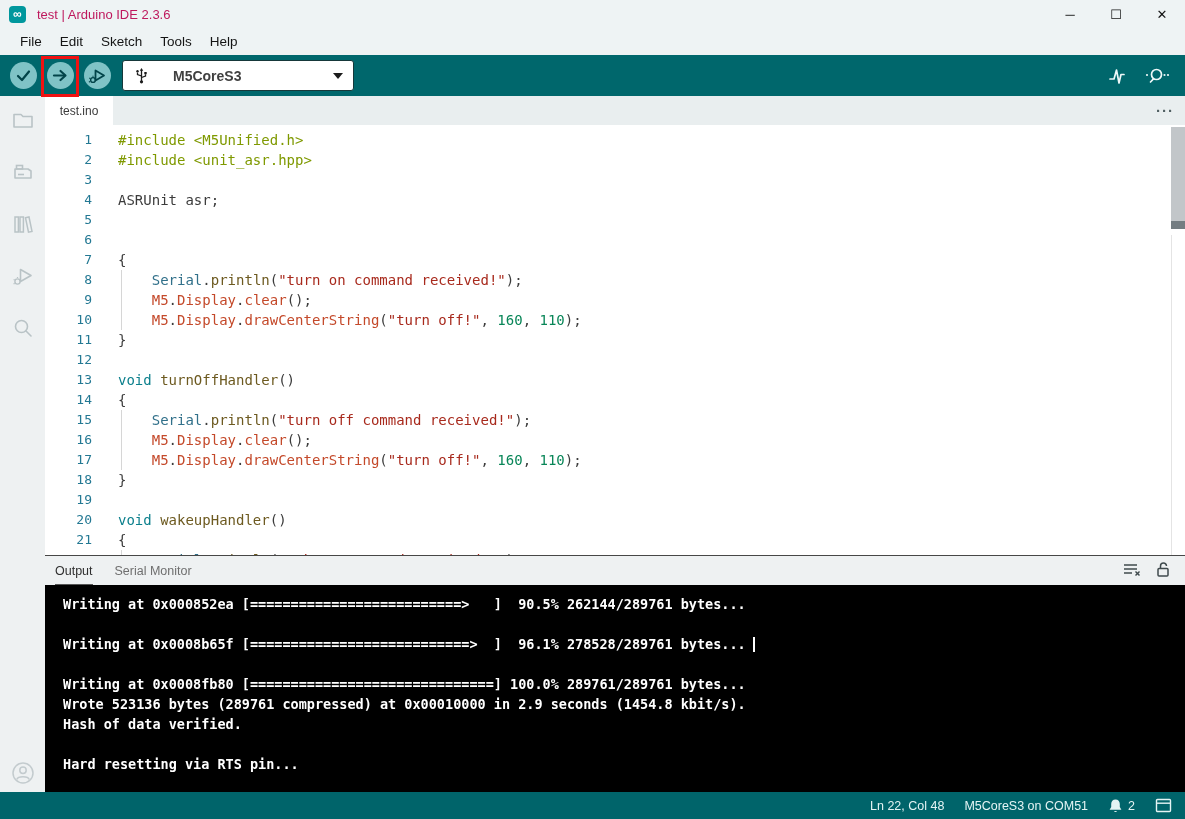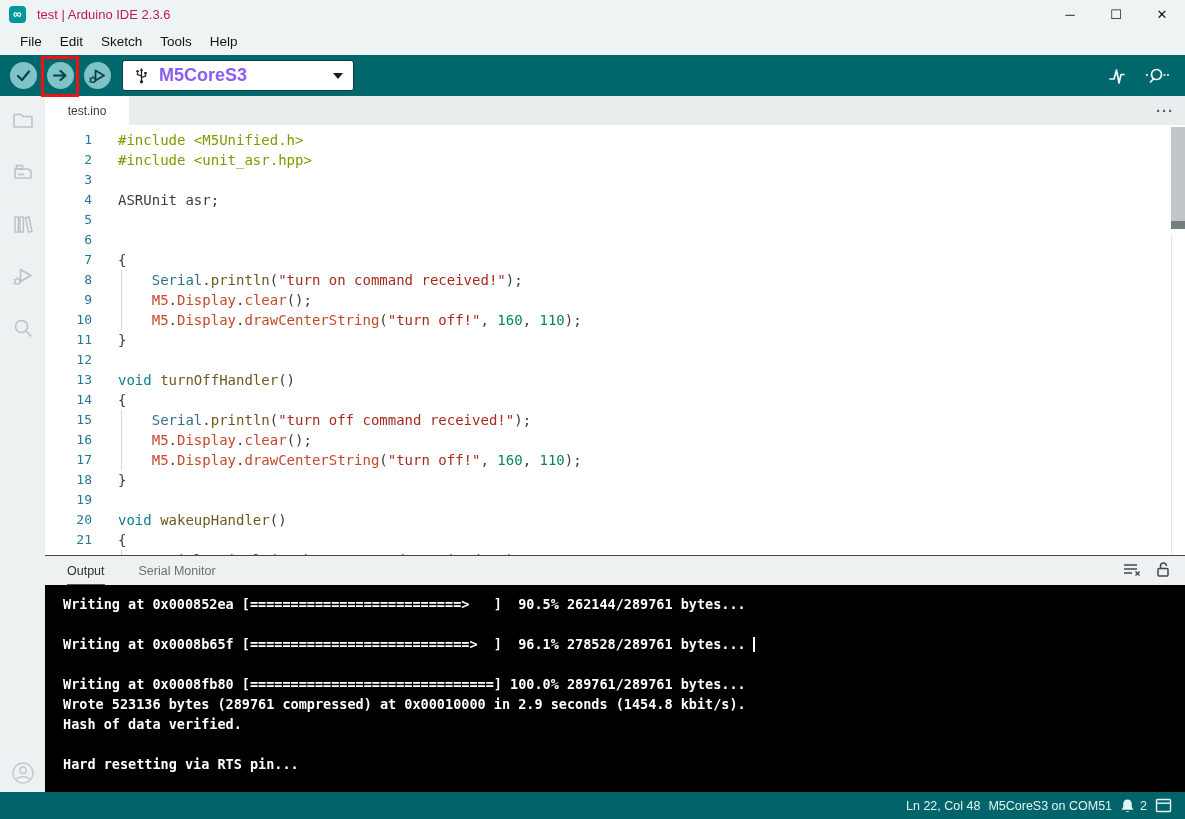--- a/index.html
+++ b/index.html
@@ -27,37 +27,37 @@
   
   .toolbar { height:41px; background:#00676c; display:flex; align-items:center; position:relative; }
   .tb-btn { width:27px; height:27px; border-radius:50%; background:#7fc3c6; margin-left:10px;
             display:flex; align-items:center; justify-content:center; flex:none; }
   .tb-btn svg { display:block; }
   .upload-highlight { position:absolute; left:41px; top:1px; width:38px; height:41px;
                       border:3px solid #f01212; z-index:6; pointer-events:none; }
   .board-select { margin-left:11px; width:232px; height:31px; background:#fff;
                   border:1.5px solid #16383a; border-radius:3px; display:flex; align-items:center;
                   padding:0 10px 0 11px; }
-  .board-label { margin-left:10px; font-size:18px; font-weight:bold; color:#8b5cf6; }
+  .board-label { margin-left:24px; font-size:14px; font-weight:bold; color:#404040; }
   .board-caret { margin-left:auto; width:0; height:0; border-left:5px solid transparent;
                  border-right:5px solid transparent; border-top:6px solid #1c1c1c; }
   .tb-right { margin-left:auto; display:flex; align-items:center; gap:16px; padding-right:15px; }
   .tb-right .tb-icon { display:flex; align-items:center; justify-content:center; }
 
   
   .main { display:flex; height:696px; }
   .sidebar { width:45px; background:#eef1f2; display:flex; flex-direction:column; align-items:center;
              padding-top:11px; flex:none; }
   .side-icon { width:26px; height:26px; margin-bottom:26px; display:flex; align-items:center; justify-content:center; }
   .side-account { margin-top:auto; margin-bottom:6px; }
   .content { flex:1; display:flex; flex-direction:column; min-width:0; }
 
   
   .tabbar { height:29px; background:#e9eeef; display:flex; position:relative; flex:none; }
-  .tab { width:84px; background:#fff; display:flex; align-items:center; justify-content:center;
+  .tab { width:68px; background:#fff; display:flex; align-items:center; justify-content:center;
          font-size:12px; color:#3c3c3c; }
   .tabbar-more { position:absolute; right:11px; top:0; height:100%; display:flex; align-items:center;
                  color:#516063; font-size:15px; font-weight:bold; letter-spacing:1px; }
 
   
   .editor { height:430px; background:#fff; position:relative; overflow:hidden; flex:none;
             font-family:"DejaVu Sans Mono", monospace; font-size:14px; line-height:20px;
             padding-top:5px; cursor:text; }
   .code-line { display:flex; height:20px; white-space:pre; }
   .gutter { width:47px; flex:none; text-align:right; color:#237893; font-size:13px; }
@@ -72,34 +72,34 @@
   .tk-pln { color:#3c3c3c; }
   .indent-guide { position:absolute; left:76px; width:1px; background:#d6d6d6; }
   .scrollbar-track { position:absolute; top:0; right:0; width:14px; height:100%; }
   .scrollbar-thumb { position:absolute; top:2px; right:0; width:14px; height:100px; background:#c2c6c9; }
   .scrollbar-thumb-end { position:absolute; top:96px; right:0; width:14px; height:8px; background:#747d82; }
   .scroll-edge { position:absolute; top:110px; bottom:0; right:13px; width:1px; background:#e4e4e4; }
 
   
   .panel-header { height:30px; background:#eef1f2; border-top:1px solid #474747; display:flex;
                   align-items:center; padding-left:10px; font-size:12.5px; flex:none; }
-  .panel-tab { margin-right:22px; height:100%; display:flex; align-items:center; color:#6f6f6f;margin-left:12px; }
+  .panel-tab { margin-right:22px; height:100%; display:flex; align-items:center; color:#6f6f6f; }
   .panel-tab.active { color:#2f2f2f; box-shadow:inset 0 -1px 0 #565656; }
   .panel-icons { margin-left:auto; display:flex; align-items:center; gap:12px; padding-right:13px; }
 
   .console { background:#000; height:207px; flex:none; padding:11px 8px 0 18px; overflow:hidden;
              font-family:"DejaVu Sans Mono", monospace; font-size:13.5px; font-weight:bold;
              color:#fff; }
   .console-line { height:20px; white-space:pre; }
   .console-cursor { display:inline-block; width:2px; height:15px; background:#fff; margin-left:7px;
                     vertical-align:text-bottom; }
 
   
   .statusbar { height:27px; background:#00646a; display:flex; align-items:center;
-               justify-content:flex-end; gap:8px; padding-right:13px; font-size:12.5px; color:#e4f4f4; }
+               justify-content:flex-end; gap:20px; padding-right:13px; font-size:12.5px; color:#e4f4f4; }
   .status-item { display:flex; align-items:center; gap:5px; }
 </style>
 </head>
 <body>
 
 <div class="titlebar">
   <div class="app-icon">∞</div>
   <div class="title-text">test | Arduino IDE 2.3.6</div>
   <div class="win-controls">
     <div class="win-btn">─</div>

